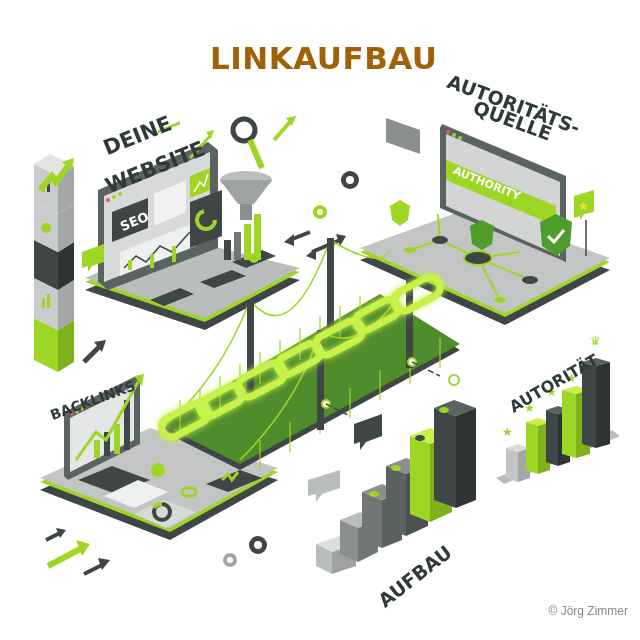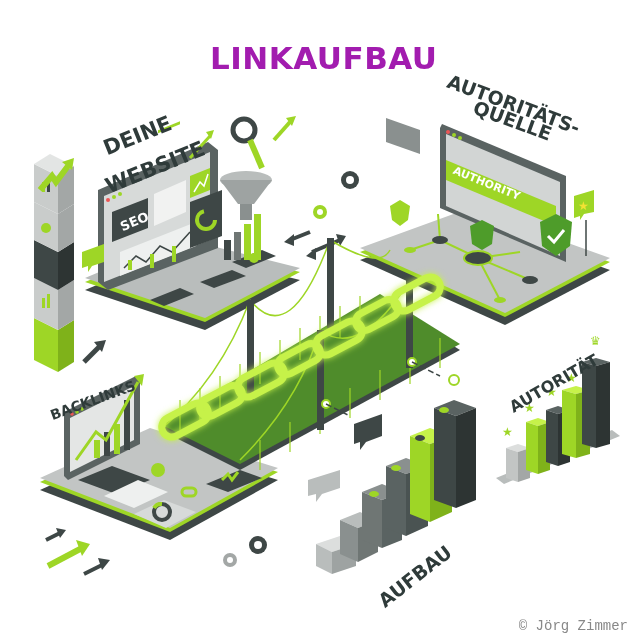--- a/index.html
+++ b/index.html
@@ -1,20 +1,20 @@
 <!DOCTYPE html>
 <html><head>
 <meta charset="utf-8">
 <style>
   html,body{margin:0;padding:0;background:#ffffff;}
   body{width:640px;height:640px;overflow:hidden;position:relative;font-family:"DejaVu Sans",sans-serif;}
   .scene{position:absolute;inset:0;}
-  .title{position:absolute;left:210px;top:40px;font-family:"DejaVu Sans",sans-serif;font-weight:bold;font-size:31px;color:#a21caf;letter-spacing:0.5px;}
+  .title{position:absolute;left:210px;top:40px;font-family:"DejaVu Sans",sans-serif;font-weight:bold;font-size:31px;color:#a16207;letter-spacing:0.5px;}
   .lbl{position:absolute;font-family:"DejaVu Sans",sans-serif;font-weight:bold;color:#2f3b3a;white-space:nowrap;transform-origin:left top;}
-  .credit{position:absolute;right:12px;bottom:6px;font-family:Liberation Mono, monospace;font-size:14px;color:#888;}
+  .credit{position:absolute;right:12px;bottom:22px;font-family:Liberation Sans, sans-serif;font-size:12px;color:#888;}
   svg{position:absolute;left:0;top:0;}
 </style>
 </head>
 <body>
 
 <div class="scene">
 
 <svg width="640" height="640" viewBox="0 0 640 640">
   <defs>
     <filter id="glow" x="-30%" y="-30%" width="160%" height="160%">

